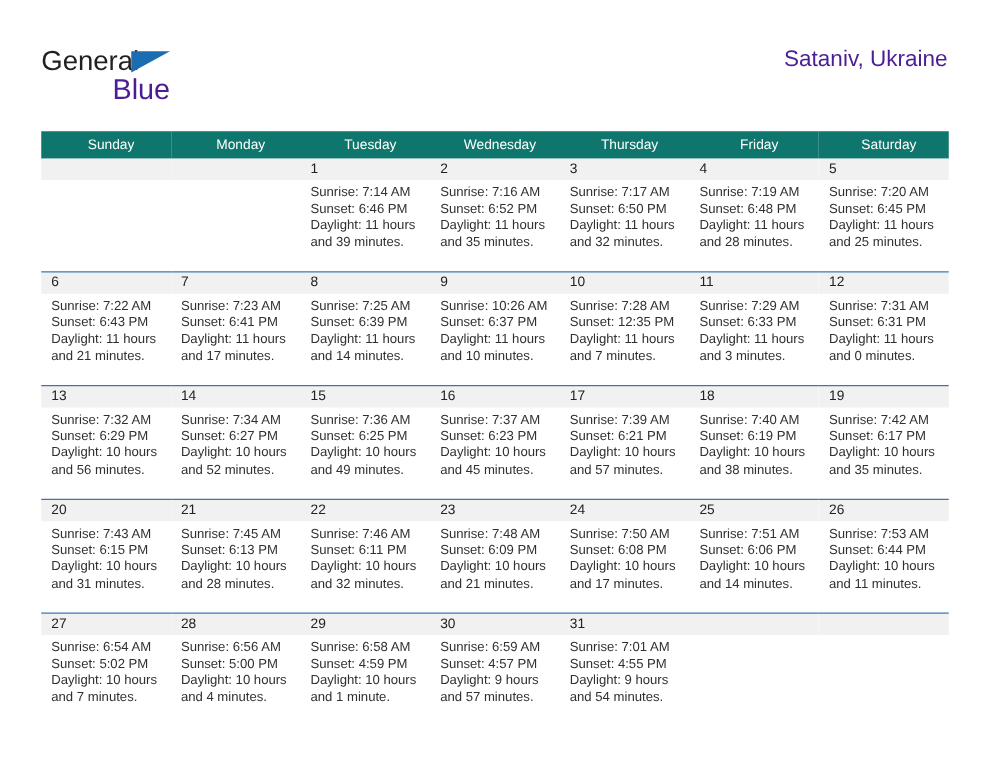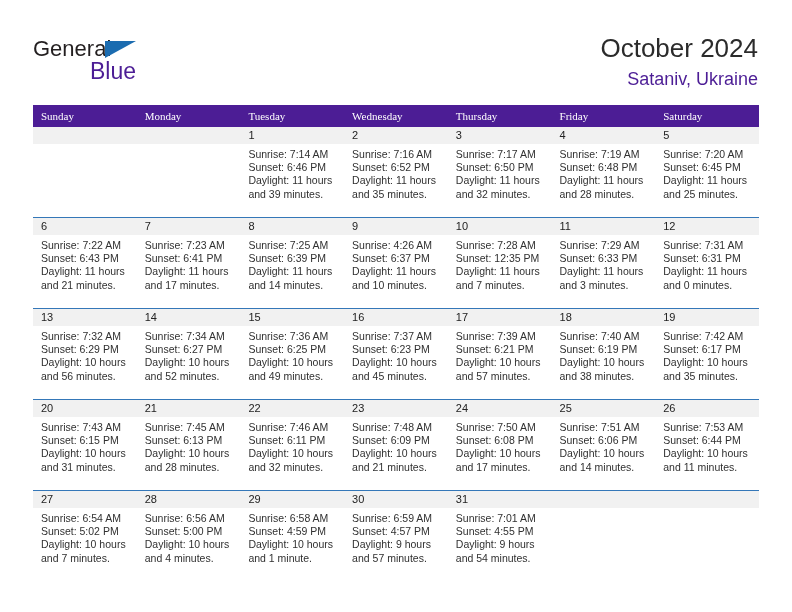--- a/index.html
+++ b/index.html
@@ -94,30 +94,29 @@
     width: 726px;
   }
   table.cal {
     border-collapse: collapse;
     table-layout: fixed;
     width: 726px;
   }
   table.cal col { width: 103.714px; }
 
   thead th {
-    background: #4c1d95;
+    background: #0f766e;
     color: #ffffff;
     font-size: 11px;
     font-weight: normal;
-    text-align: left;
+    text-align: center;
     padding: 5px 0 5px 8px;
     height: 11px;
     vertical-align: middle;
     border: none;
-    font-family: Liberation Serif, serif;
   }
 
   tbody td {
     vertical-align: top;
     padding: 0;
     border: none;
     border-top: 1px solid #3477b8;
     height: 90px;
     background: #ffffff;
   }
@@ -154,21 +153,20 @@
 
     <div class="brand">
       <div class="brand-row1">
         <span class="brand-general">General</span>
         <span class="brand-tri"></span>
       </div>
       <span class="brand-blue">Blue</span>
     </div>
 
     <div class="title-block">
-      <div class="cal-title">October 2024</div>
       <div class="cal-subtitle">Sataniv, Ukraine</div>
     </div>
 
   </div>
 
   <div class="calendar">
     <table class="cal">
       <colgroup>
         <col>
           <col>
@@ -267,21 +265,21 @@
               <div class="cell-body">
                 <div class="cell-line">Sunrise: 7:25 AM</div>
                 <div class="cell-line">Sunset: 6:39 PM</div>
                 <div class="cell-line">Daylight: 11 hours</div>
                 <div class="cell-line">and 14 minutes.</div>
               </div>
             </td>
             <td>
               <div class="daynum-band">9</div>
               <div class="cell-body">
-                <div class="cell-line">Sunrise: 4:26 AM</div>
+                <div class="cell-line">Sunrise: 10:26 AM</div>
                 <div class="cell-line">Sunset: 6:37 PM</div>
                 <div class="cell-line">Daylight: 11 hours</div>
                 <div class="cell-line">and 10 minutes.</div>
               </div>
             </td>
             <td>
               <div class="daynum-band">10</div>
               <div class="cell-body">
                 <div class="cell-line">Sunrise: 7:28 AM</div>
                 <div class="cell-line">Sunset: 12:35 PM</div>

